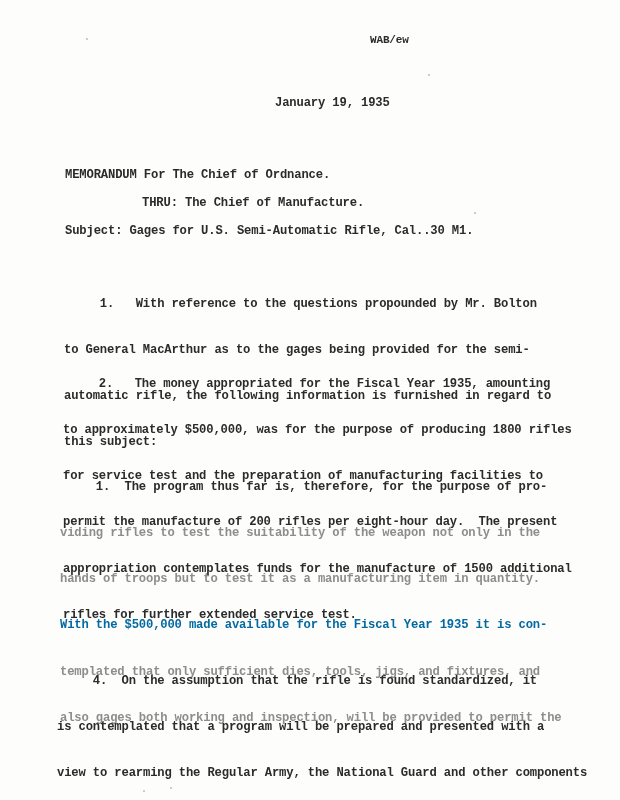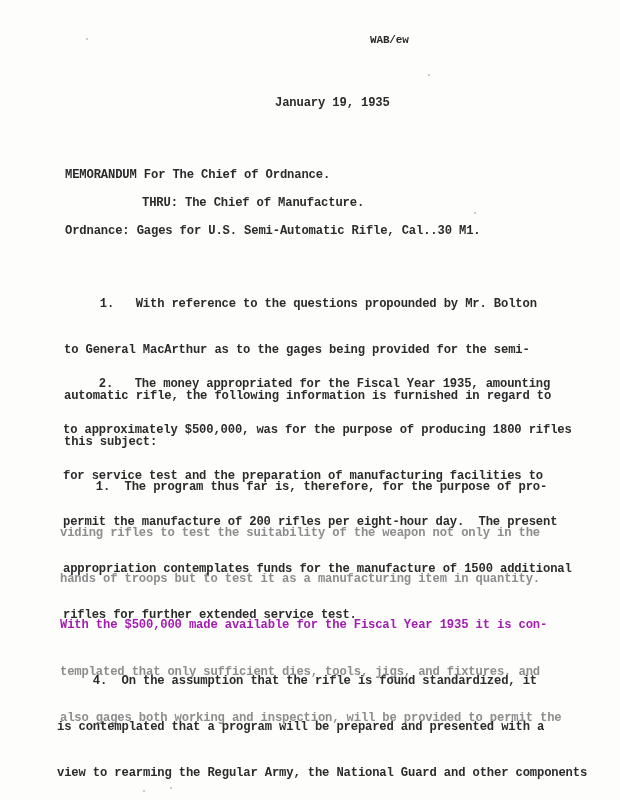--- a/index.html
+++ b/index.html
@@ -24,21 +24,21 @@
     .typed {
       font-size: 12.2px;
       line-height: 15.4px;
       white-space: pre;
       font-weight: bold;
       letter-spacing: -0.15px;
       color: #2b2b2b;
       position: absolute;
     }
     .faded { color: #8d8d8d; font-weight: bold; }
-    .semi { color: #a21caf; }
+    .semi { color: #0369a1; }
 
     #ref-initials { left: 370px; top: 33px; font-size: 11px; }
     #date-line    { left: 275px; top: 64px; margin-top: 32px; }
 
     #memo-to      { left: 65px; top: 168px; text-align: right; }
     #thru-line    { left: 142px; top: 196px; }
     #subject-line { left: 65px; top: 224px; }
 
     #para-1 { left: 64px; top: 266px; }
     #para-2 { left: 63px; top: 346px; }
@@ -55,21 +55,21 @@
 </head>
 <body>
 
 <div class="page">
 
   <div id="ref-initials" class="typed">WAB/ew</div>
   <div id="date-line" class="typed">January 19, 1935</div>
 
   <div id="memo-to" class="typed">MEMORANDUM For The Chief of Ordnance.</div>
   <div id="thru-line" class="typed">THRU: The Chief of Manufacture.</div>
-  <div id="subject-line" class="typed">Ordnance: Gages for U.S. Semi-Automatic Rifle, Cal..30 M1.</div>
+  <div id="subject-line" class="typed">Subject: Gages for U.S. Semi-Automatic Rifle, Cal..30 M1.</div>
 
   <div id="para-1" class="typed">
     <div>     1.   With reference to the questions propounded by Mr. Bolton</div>
     <div>to General MacArthur as to the gages being provided for the semi-</div>
     <div>automatic rifle, the following information is furnished in regard to</div>
     <div>this subject:</div>
   </div>
 
   <div id="para-2" class="typed">
     <div>     2.   The money appropriated for the Fiscal Year 1935, amounting</div>

